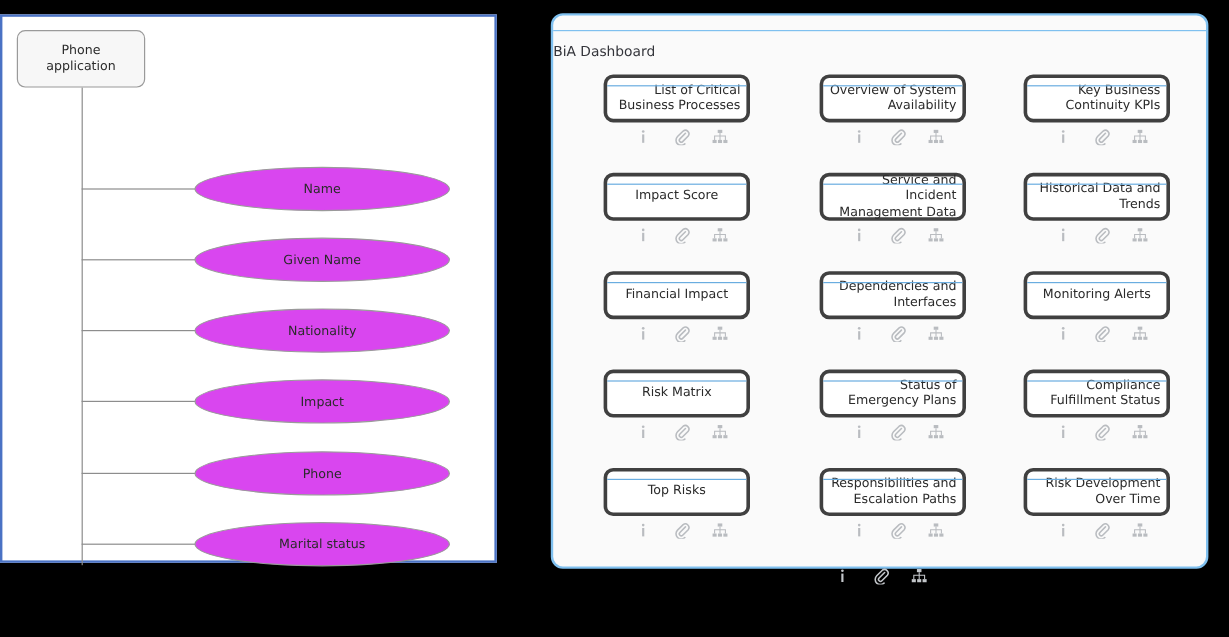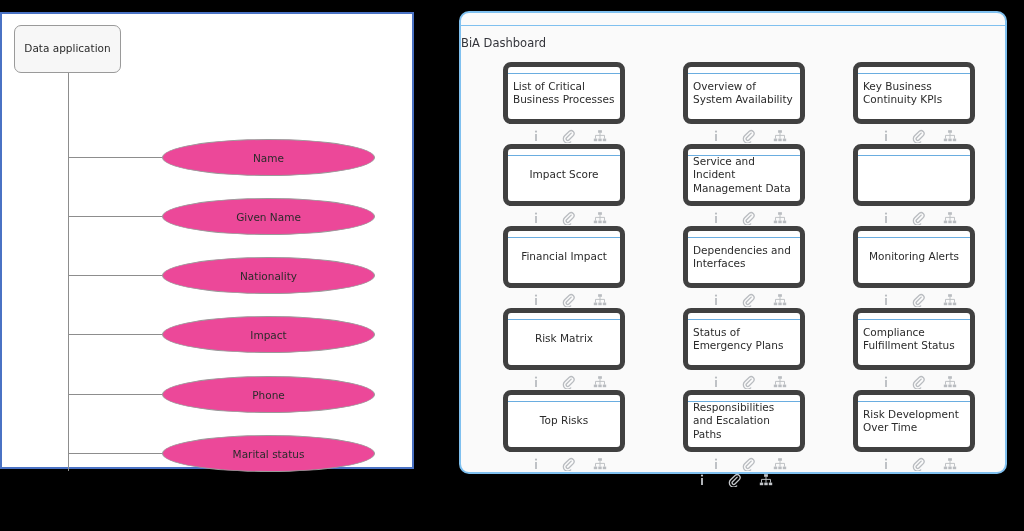--- a/index.html
+++ b/index.html
@@ -62,21 +62,21 @@
     width: 95px;
     height: 1px;
     background: #8d8d8d;
   }
 
   .attr-ellipse {
     position: absolute;
     left: 160px;
     width: 213px;
     height: 37px;
-    background: #ec4899;
+    background: #d946ef;
     border: 1px solid #9a9a9a;
     border-radius: 50%;
     box-sizing: border-box;
     display: flex;
     align-items: center;
     justify-content: center;
     font-size: 10.5px;
     color: #2b2b2b;
     text-align: left;
   }
@@ -126,29 +126,29 @@
     position: absolute;
     width: 122px;
   }
   .card-cell.c0 { left: 0px; }
   .card-cell.c1 { left: 180px; }
   .card-cell.c2 { left: 350px; }
 
   .card-box {
     position: relative;
     width: 122px;
-    height: 62px;
+    height: 40px;
     background: #ffffff;
-    border: 5px solid #404040;
+    border: 3px solid #404040;
     border-radius: 8px;
     box-sizing: border-box;
     display: flex;
     align-items: center;
     justify-content: center;
-    text-align: left;
+    text-align: right;
     font-size: 10.5px;
     line-height: 1.25;
     color: #2b2b2b;
     padding: 2px 5px;
   }
   .card-tabline {
     position: absolute;
     left: 0;
     top: 6px;
     width: 100%;
@@ -184,21 +184,21 @@
     gap: 18px;
     align-items: center;
   }
   #footer-icons .mini-icon { color: #c3c6ca; }
 </style>
 </head>
 <body>
 
 <div id="left-panel">
 
-  <div class="root-box">Data application</div>
+  <div class="root-box">Phone application</div>
 
   <div class="trunk"></div>
 
   <div class="branch" style="top:143px;"></div>
   <div class="branch" style="top:202px;"></div>
   <div class="branch" style="top:261px;"></div>
   <div class="branch" style="top:320px;"></div>
   <div class="branch" style="top:380px;"></div>
   <div class="branch" style="top:439px;"></div>
 
@@ -357,20 +357,21 @@
                 <rect x="5.3" y="9.6" width="3.4" height="2.6" fill="currentColor"></rect>
                 <rect x="9.8" y="9.6" width="3.4" height="2.6" fill="currentColor"></rect>
                 <path d="M7 3.8v2.6M2.5 9.6V6.4h9v3.2M7 6.4v3.2" stroke="currentColor" stroke-width="0.9" fill="none"></path>
               </svg>
             </span>
         </div>
       </div>
       <div class="card-cell c2">
         <div class="card-box">
           <div class="card-tabline"></div>
+          <span>Historical Data and Trends</span>
         </div>
         <div class="icon-row">
           <span class="mini-icon">
               <svg width="14" height="14" viewBox="0 0 14 14">
                 <circle cx="7" cy="2.6" r="1.1" fill="currentColor"></circle>
                 <rect x="6.1" y="5" width="1.8" height="7" fill="currentColor"></rect>
               </svg>
             </span>
           <span class="mini-icon">
               <svg width="14" height="14" viewBox="0 0 14 14">

